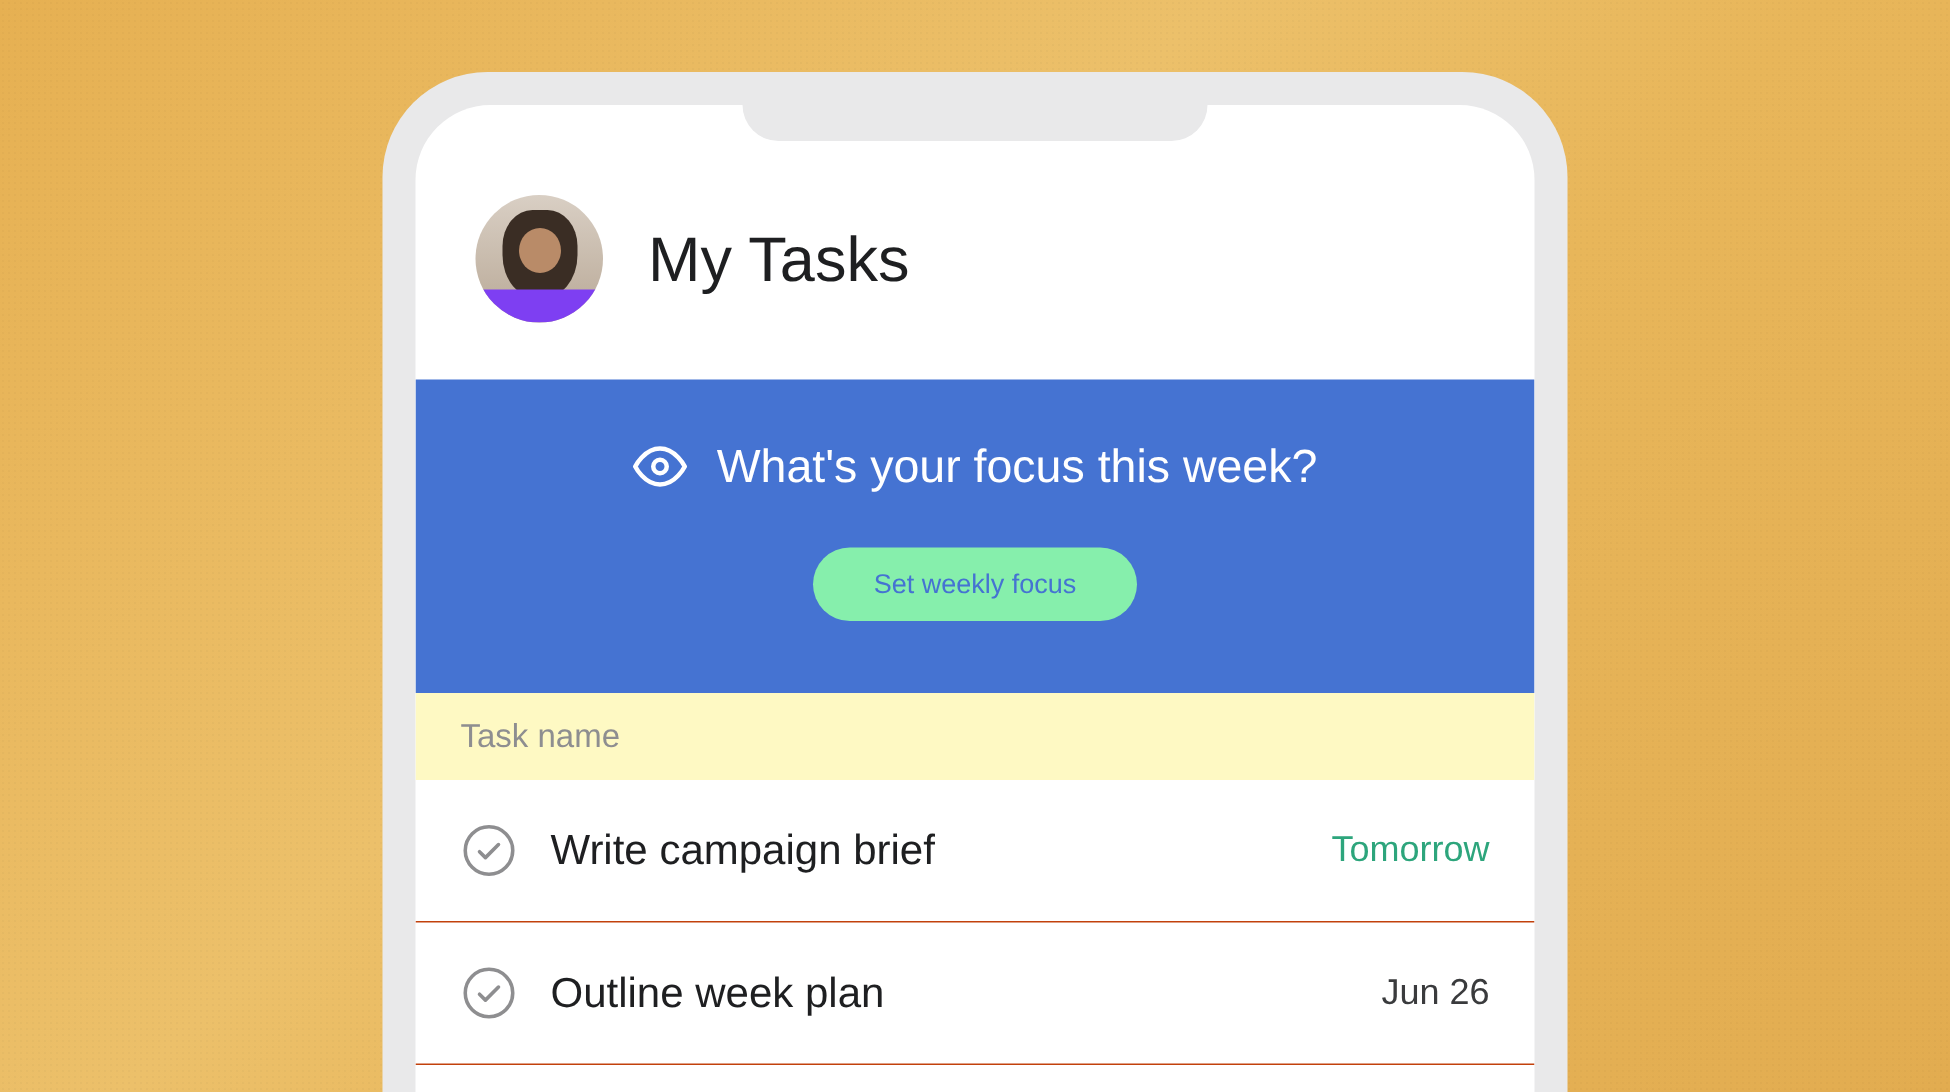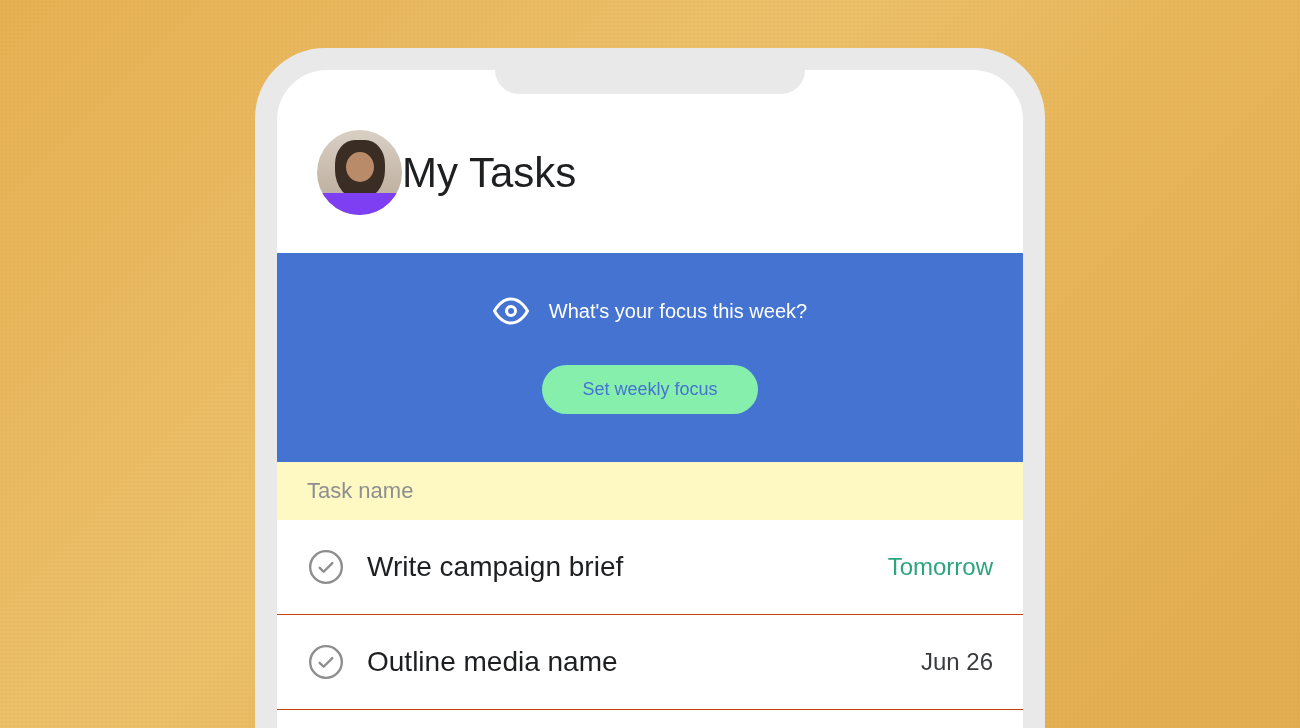--- a/index.html
+++ b/index.html
@@ -49,20 +49,21 @@
       transform: translateX(-50%);
       width: 310px;
       height: 24px;
       background: #e9e9ea;
       border-radius: 0 0 30px 30px;
       z-index: 5;
     }
     .header {
       display: flex;
       align-items: center;
+      gap: 30px;
       padding: 60px 40px 38px 40px;
     }
     .avatar {
       width: 85px;
       height: 85px;
       border-radius: 50%;
       overflow: hidden;
       flex-shrink: 0;
       background: linear-gradient(180deg, #d9cfc4 0%, #b8a896 100%);
       position: relative;
@@ -100,21 +101,21 @@
       background: #4573d2;
       padding: 40px 30px 48px 30px;
       text-align: center;
       color: #fff;
     }
     .focus-question {
       display: flex;
       align-items: center;
       justify-content: center;
       gap: 20px;
-      font-size: 20px;
+      font-size: 31px;
       font-weight: 500;
       margin-bottom: 36px;
     }
     .eye-icon svg { display: block; }
     .focus-button {
       display: inline-block;
       background: #86efac;
       color: #4573d2;
       font-size: 18px;
       font-weight: 500;
@@ -196,18 +197,18 @@
       <span class="task-due due-soon">Tomorrow</span>
     </div>
 
     <div class="task-row">
       <span class="check-circle">
         <svg width="38" height="38" viewBox="0 0 24 24" fill="none" stroke="#8e8e90" stroke-width="1.5">
           <circle cx="12" cy="12" r="10"></circle>
           <path d="M8 12.5l2.5 2.5L16 9.5" stroke-linecap="round" stroke-linejoin="round"></path>
         </svg>
       </span>
-      <span class="task-name">Outline media name</span>
+      <span class="task-name">Outline week plan</span>
       <span class="task-due due-normal">Jun 26</span>
     </div>
 
   </div>
 </div>
 
 </body></html>

